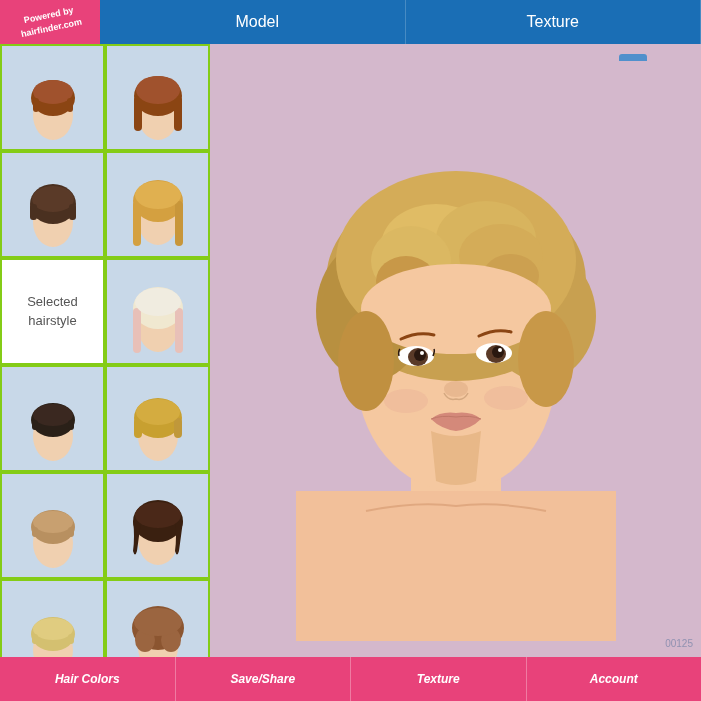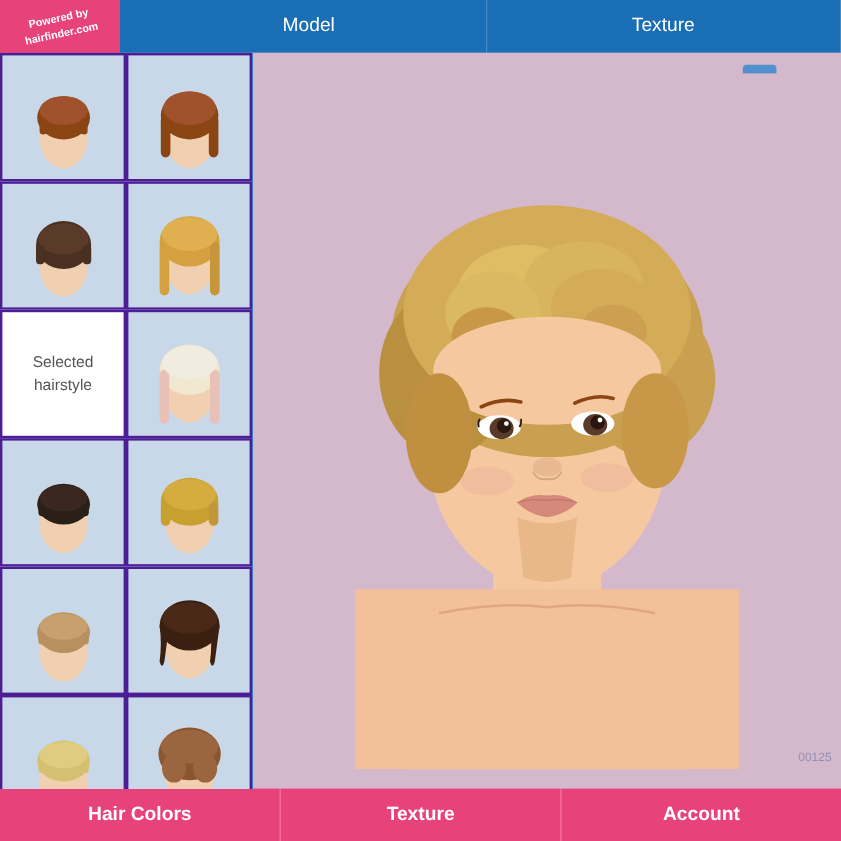--- a/index.html
+++ b/index.html
@@ -47,21 +47,21 @@
       display: grid;
       grid-template-columns: 1fr 1fr;
     }
     .sidebar::-webkit-scrollbar { width: 4px; }
     .sidebar::-webkit-scrollbar-thumb { background: #1a5a9a; }
 
     .hair-item {
       width: 105px;
       height: 107px;
       background: #c8d8e8;
-      border: 2px solid #4c1d95;
+      border: 2px solid #84cc16;
       cursor: pointer;
       display: flex;
       align-items: center;
       justify-content: center;
       overflow: hidden;
       position: relative;
     }
     .hair-item.selected {
       background: white;
     }
@@ -133,42 +133,43 @@
       width: 480px;
       height: 580px;
       position: relative;
       display: flex;
       align-items: center;
       justify-content: center;
     }
 
     .watermark {
       position: absolute;
-      bottom: 20px;
+      bottom: 8px;
       right: 8px;
       color: rgba(100,120,160,0.6);
       font-size: 10px;
     }
 
     
     .bottom-bar {
       display: flex;
       height: 44px;
       background: #e8427a;
     }
     .bottom-btn {
       flex: 1;
       display: flex;
       align-items: center;
       justify-content: center;
       color: white;
-      font-size: 16px;
+      font-size: 12px;
       font-weight: 600;
       cursor: pointer;
       border-right: 1px solid rgba(255,255,255,0.3);
+      font-style: italic;
     }
     .bottom-btn:last-child {
       border-right: none;
       border-radius: 21px;
     }
 
     
     .ribbon {
       position: absolute;
       top: 0;
@@ -432,18 +433,21 @@
     <div class="watermark">00125</div>
 
   </div>
 </div>
 
 <div class="bottom-bar">
   <div class="bottom-btn">
     <span>Hair Colors</span>
   </div>
   <div class="bottom-btn">
+    <span>Save/Share</span>
+  </div>
+  <div class="bottom-btn">
     <span>Texture</span>
   </div>
   <div class="bottom-btn">
     <span>Account</span>
   </div>
 </div>
 
 </body></html>

